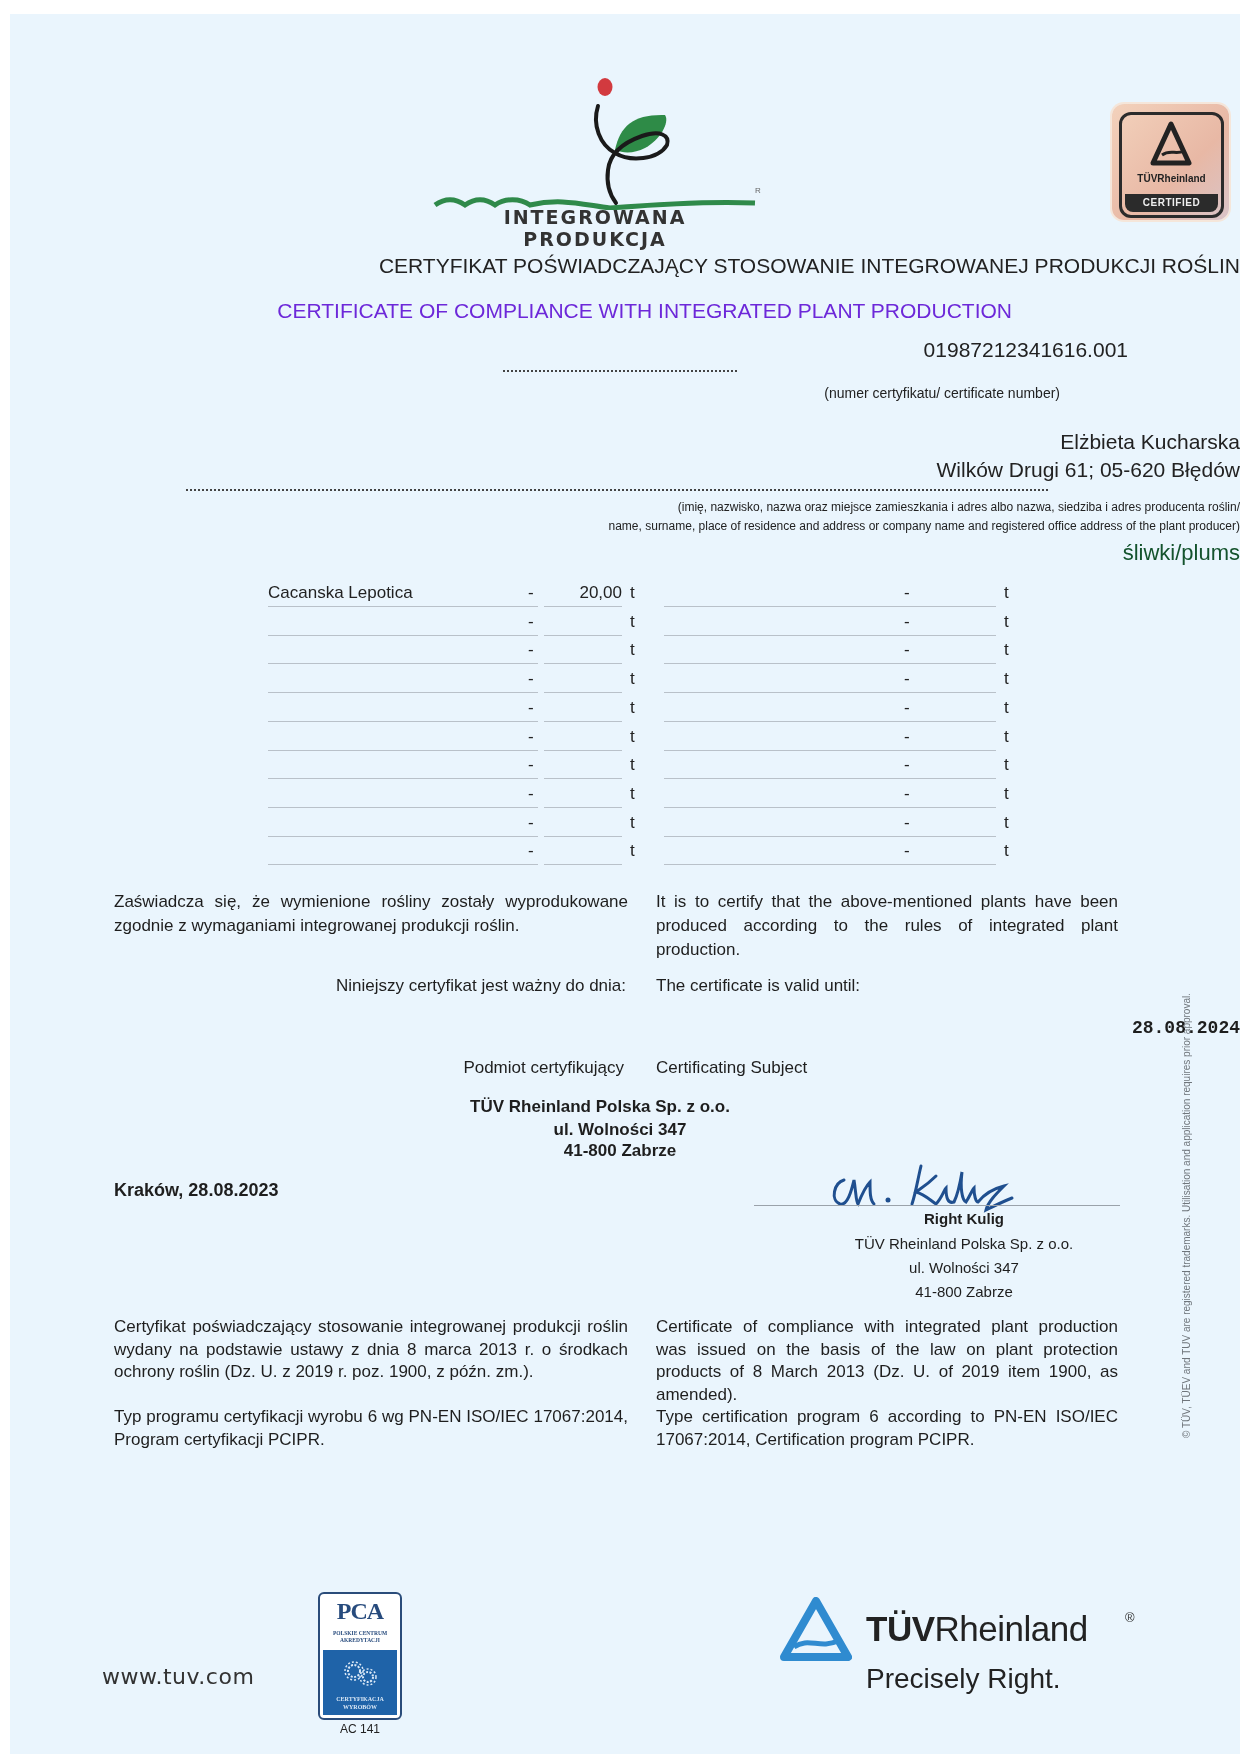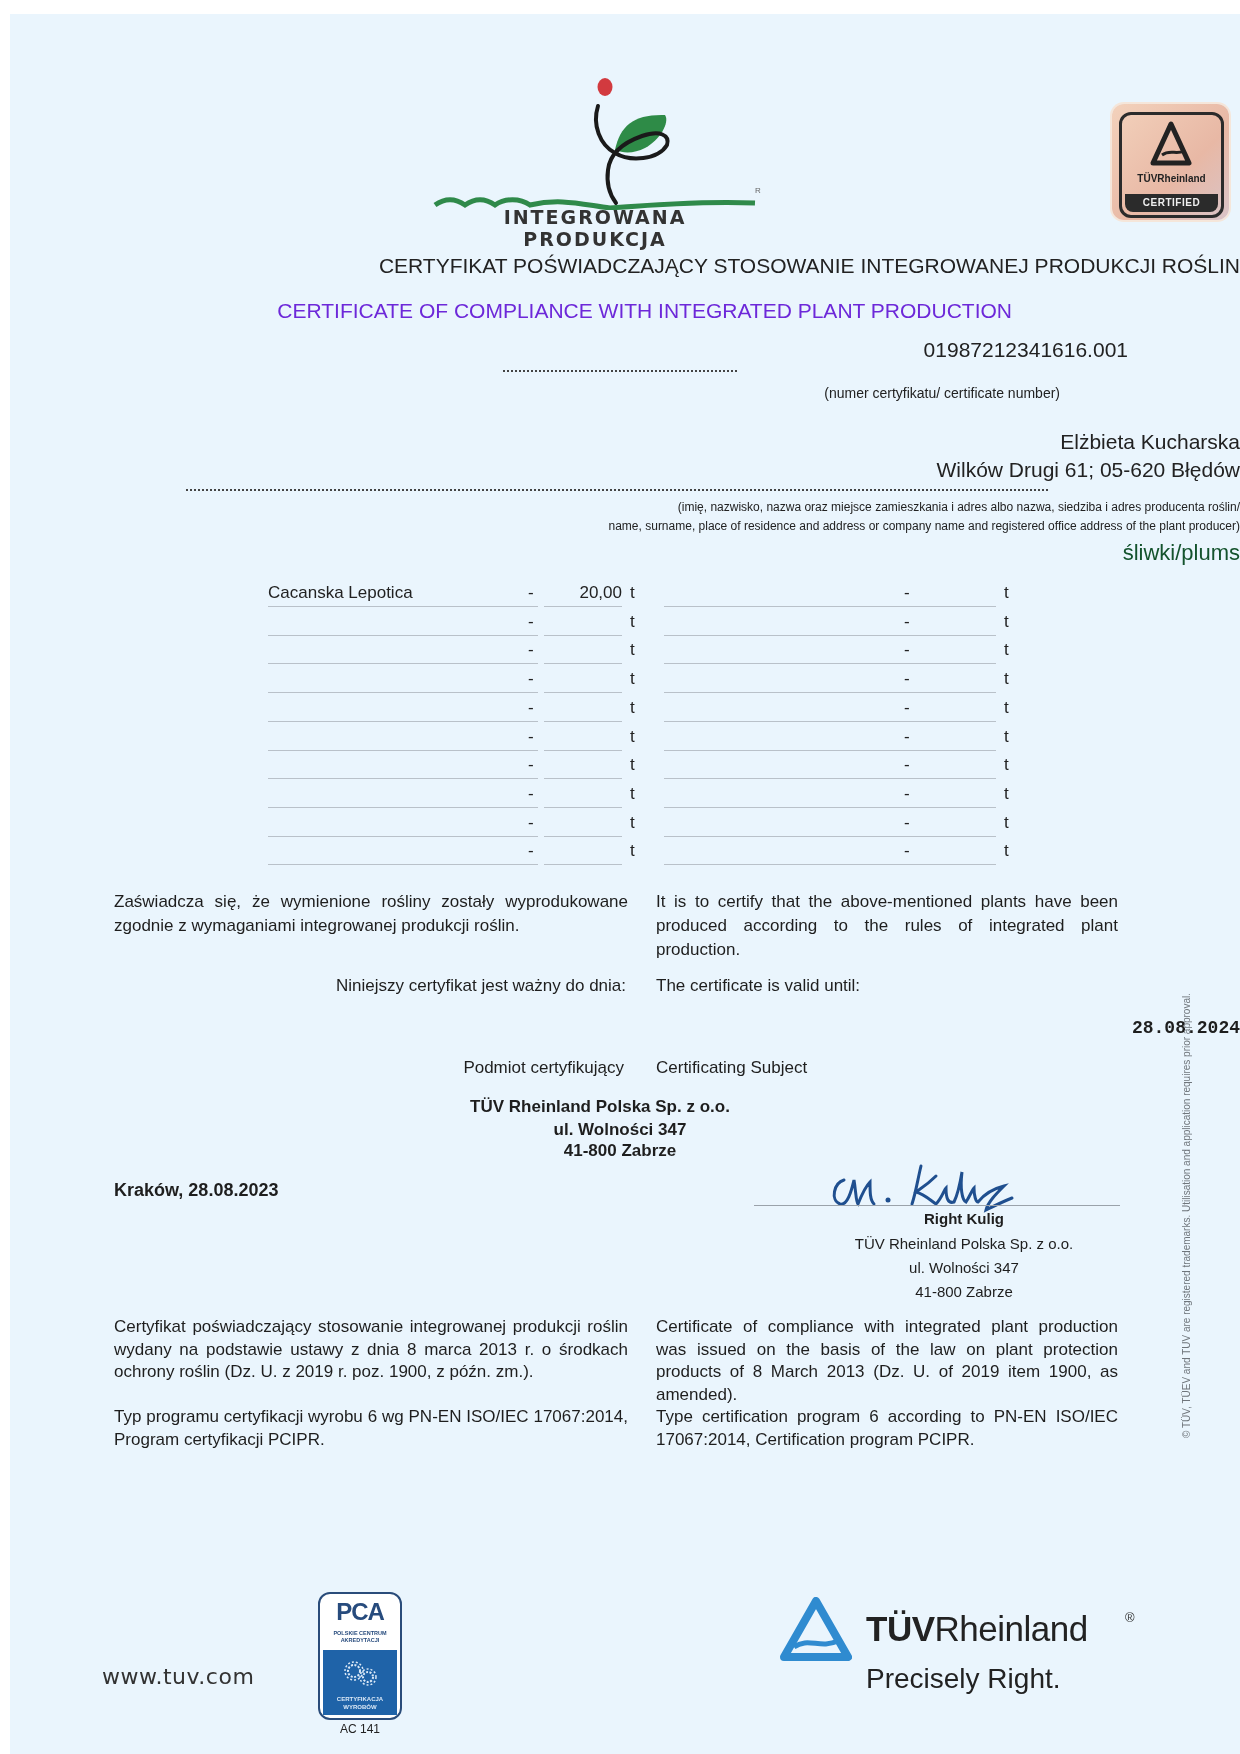--- a/index.html
+++ b/index.html
@@ -69,21 +69,21 @@
   .sig-svg { position: absolute; left: 826px; top: 1158px; }
   .sig-line { position: absolute; left: 754px; top: 1205px; width: 366px; border-top: 1px solid #9aa2aa; }
   .signer { left: 794px; width: 340px; text-align: center; font-size: 15px; }
 
   .foot-p { font-size: 17px; line-height: 22.6px; text-align: justify; color: #1e1e1e; }
 
   .vertical-note { position: absolute; left: 1181px; top: 1438px; transform: rotate(-90deg); transform-origin: 0 0;
     font-size: 10px; color: #6f757b; white-space: nowrap; }
 
   .www { left: 102px; top: 1664px; font-family: "DejaVu Sans", sans-serif; font-size: 22px; color: #333; letter-spacing: .5px; }
-  .pca { position: absolute; left: 318px; top: 1592px; width: 80px; height: 124px; border: 2px solid #2a4c7a; border-radius: 12px; background: #fff; overflow: hidden; }
+  .pca { position: absolute; left: 318px; top: 1592px; width: 80px; height: 124px; border: 2px solid #2a4c7a; border-radius: 6px; background: #fff; overflow: hidden; font-family: Liberation Serif, serif; }
   .pca-title { position: absolute; left: 0; top: 4px; width: 100%; text-align: center; font-weight: bold; font-size: 24px; color: #274b7d; letter-spacing: -1px; }
   .pca-sub { position: absolute; left: 0; top: 36px; width: 100%; text-align: center; font-size: 5.5px; font-weight: bold; color: #274b7d; line-height: 7px; }
   .pca-blue { position: absolute; left: 3px; right: 3px; top: 56px; bottom: 3px; background: #1f63a8; }
   .pca-cap { position: absolute; left: 0; bottom: 4px; width: 100%; text-align: center; font-size: 6px; font-weight: bold; color: #dbe9f7; line-height: 8px; }
   .pca-ac { left: 318px; top: 1722px; width: 84px; text-align: center; font-size: 12px; color: #222; }
 
   .tuv-logo { position: absolute; left: 780px; top: 1597px; }
   .tuv-name { left: 866px; top: 1609px; font-size: 35px; color: #222; letter-spacing: -.5px; }
   .tuv-name b { font-weight: bold; }
   .tuv-reg { left: 1125px; top: 1610px; font-size: 13px; color: #333; }

